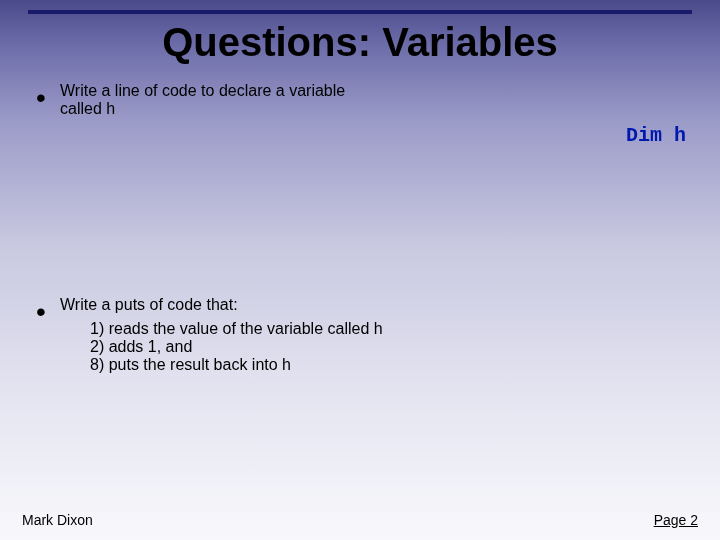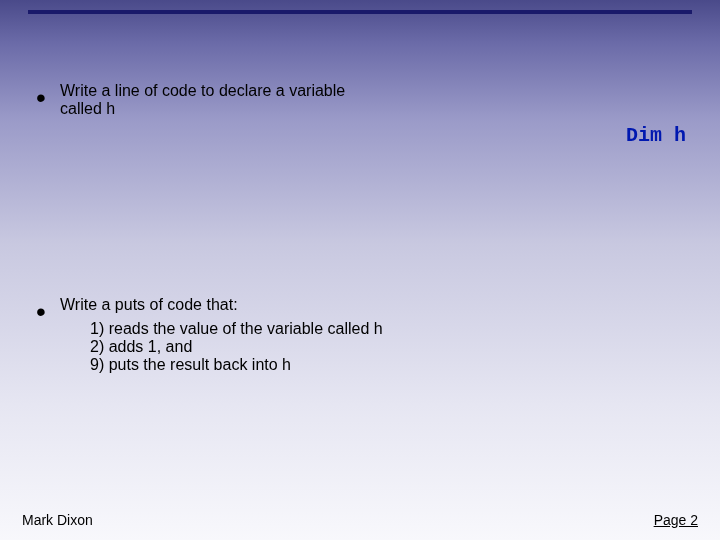--- a/index.html
+++ b/index.html
@@ -74,34 +74,35 @@
     color: #000;
     text-decoration: underline;
   }
 </style>
 </head>
 <body>
 
 <div class="slide">
 
   <div class="title-rule"></div>
+  <div class="title">Questions: Variables</div>
 
   <div class="block1">
     <div class="bullet">
       <span>Write a line of code to declare a variable</span><br>
       <span>called h</span>
     </div>
     <div class="code-answer">Dim h</div>
   </div>
 
   <div class="block2">
     <div class="bullet">
       <span>Write a puts of code that:</span>
     </div>
     <div class="subline">1) reads the value of the variable called h</div>
     <div class="subline">2) adds 1, and</div>
-    <div class="subline">9) puts the result back into h</div>
+    <div class="subline">8) puts the result back into h</div>
   </div>
 
   <div class="footer-left">Mark Dixon</div>
   <div class="footer-right">Page 2</div>
 
 </div>
 
 </body></html>

